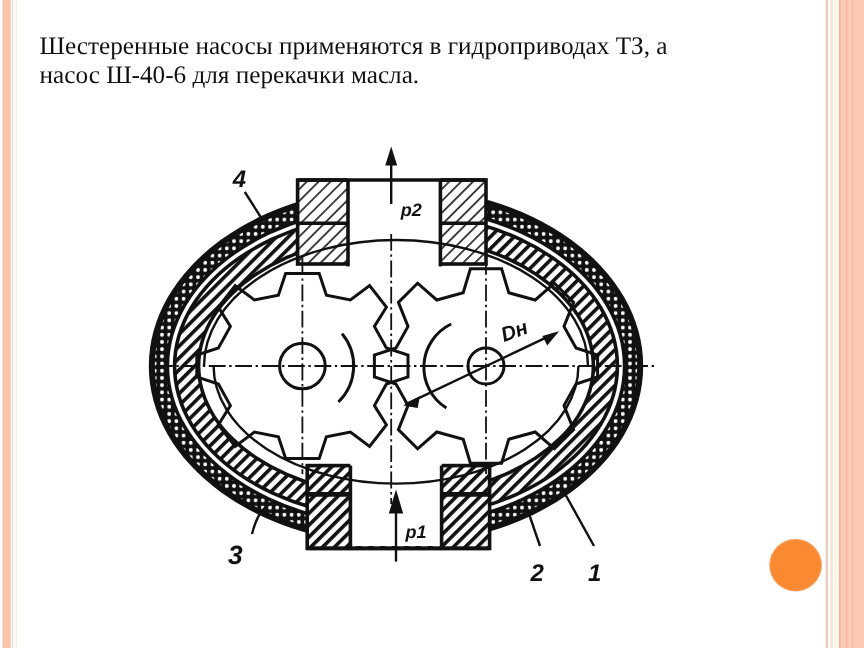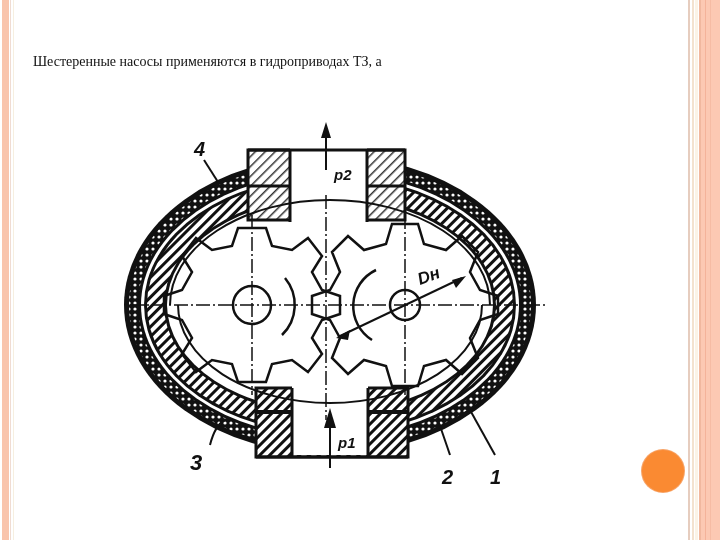--- a/index.html
+++ b/index.html
@@ -9,21 +9,21 @@
   .border-left .s2 { position:absolute; left:10px; top:0; width:1px; height:540px; background:#f0dcd2; }
   .border-left .s3 { position:absolute; left:13px; top:0; width:1px; height:540px; background:#f6efe0; }
   .border-right { position:absolute; left:686px; top:0; width:34px; height:540px; }
   .border-right .r1 { position:absolute; left:2px; top:0; width:2px; height:540px; background:#e6cdbf; }
   .border-right .r2 { position:absolute; left:6px; top:0; width:2px; height:540px; background:#f3e2cf; }
   .border-right .r3 { position:absolute; left:9px; top:0; width:3px; height:540px; background:#fbf3e6; }
   .border-right .r4 { position:absolute; left:13px; top:0; width:2px; height:540px; background:#f1b89f; }
   .border-right .r5 { position:absolute; left:15px; top:0; width:19px; height:540px; background:#fcc9b3; }
   .border-right .r6 { position:absolute; left:19px; top:0; width:1px; height:540px; background:#f4b39a; }
   .border-right .r7 { position:absolute; left:24px; top:0; width:1px; height:540px; background:#f6bca4; }
-  .slide-text { position:absolute; left:33px; top:26px; width:600px; font-family:"Liberation Serif", "DejaVu Serif", serif; font-size:14px; line-height:24px; color:#111111;margin-top:24px; }
+  .slide-text { position:absolute; left:33px; top:26px; width:600px; font-family:"Liberation Serif", "DejaVu Serif", serif; font-size:21px; line-height:24px; color:#111111; }
   .slide-text p { margin:0; }
   .orange-dot { position:absolute; left:642px; top:450px; width:42px; height:42px; border-radius:50%; background:#fa8a32; box-shadow:0 0 0 1px #f7a468; }
   .diagram { position:absolute; left:0; top:0; width:720px; height:540px; }
   .lbl { font-family:"Liberation Sans", "DejaVu Sans", sans-serif; font-style:italic; font-weight:bold; fill:#111; }
 </style>
 </head>
 <body>
 
 <div class="border-left">
   <div class="s1"></div>
@@ -35,20 +35,21 @@
     <div class="r2"></div>
     <div class="r3"></div>
     <div class="r4"></div>
     <div class="r5"></div>
     <div class="r6"></div>
     <div class="r7"></div>
 </div>
 
 <div class="slide-text">
   <p>Шестеренные насосы применяются в гидроприводах ТЗ, а</p>
+  <p>насос Ш-40-6 для перекачки масла.</p>
 </div>
 
 <svg class="diagram" viewBox="0 0 720 540" xmlns="http://www.w3.org/2000/svg">
   <defs>
     <pattern id="hatch" patternUnits="userSpaceOnUse" width="7" height="7" patternTransform="rotate(45)">
       <rect width="7" height="7" fill="#fff"></rect>
       <rect width="3" height="7" fill="#111"></rect>
     </pattern>
     <pattern id="dots" patternUnits="userSpaceOnUse" width="6" height="6">
       <rect width="6" height="6" fill="#111"></rect>

